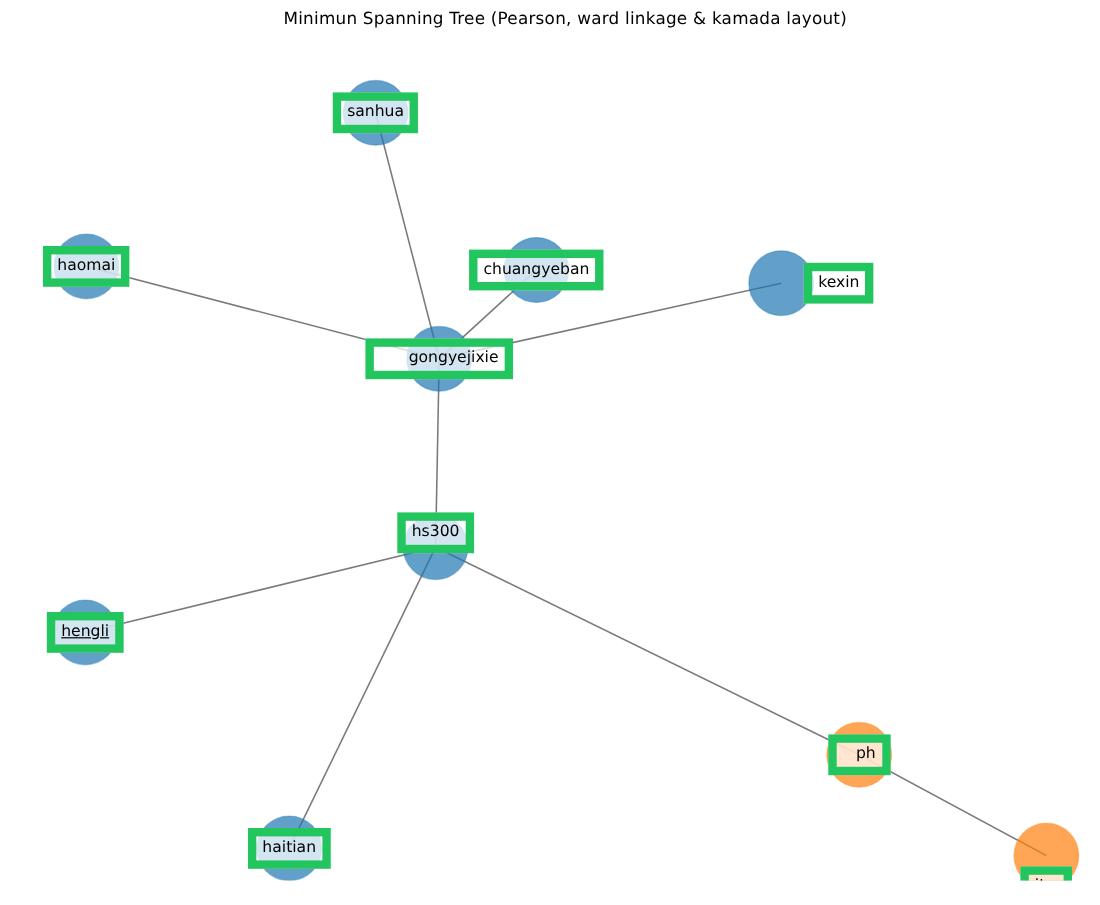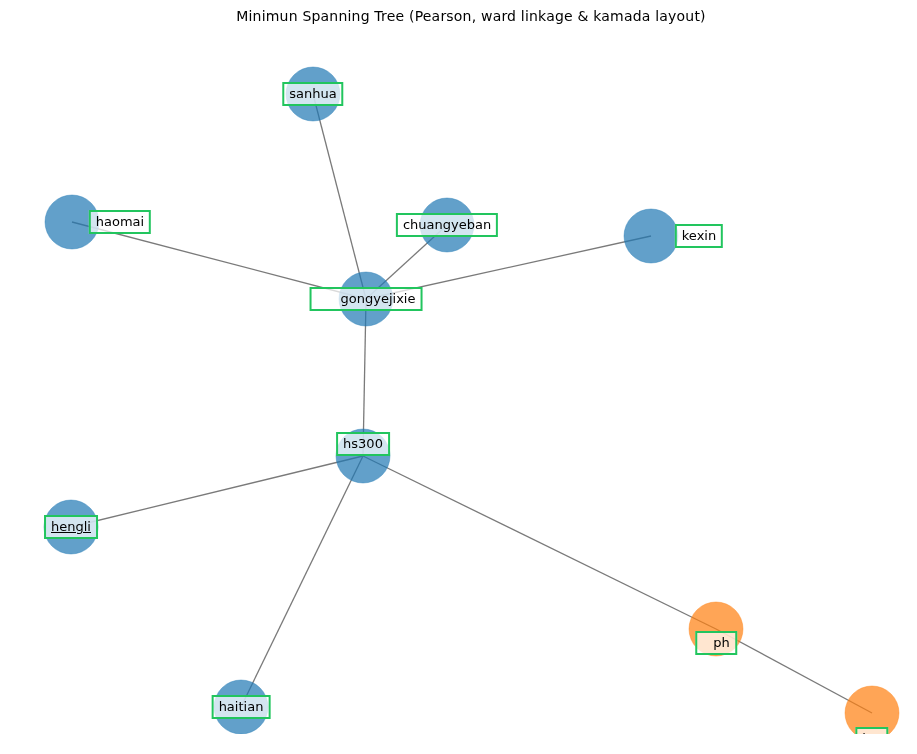--- a/index.html
+++ b/index.html
@@ -27,21 +27,21 @@
   }
   #graph-svg {
     position: absolute;
     top: 0;
     left: 0;
   }
   .node-label {
     position: absolute;
     transform: translate(-50%, -50%);
     background: rgba(255, 255, 255, 0.72);
-    border: 2px solid #22c55e;
+    border: 7px solid #22c55e;
     padding: 2px 5px 3px 5px;
     font-size: 13px;
     line-height: 15px;
     color: #000000;
     white-space: nowrap;
   }
 </style>
 </head>
 <body>
 
@@ -65,23 +65,23 @@
       <circle cx="366" cy="299" r="27" fill="#1f77b4" fill-opacity="0.7" stroke="#1f77b4" stroke-opacity="0.4" stroke-width="1"></circle>
       <circle cx="363" cy="456" r="27" fill="#1f77b4" fill-opacity="0.7" stroke="#1f77b4" stroke-opacity="0.4" stroke-width="1"></circle>
       <circle cx="71" cy="527" r="27" fill="#1f77b4" fill-opacity="0.7" stroke="#1f77b4" stroke-opacity="0.4" stroke-width="1"></circle>
       <circle cx="241" cy="707" r="27" fill="#1f77b4" fill-opacity="0.7" stroke="#1f77b4" stroke-opacity="0.4" stroke-width="1"></circle>
       <circle cx="716" cy="629" r="27" fill="#ff7f0e" fill-opacity="0.7" stroke="#ff7f0e" stroke-opacity="0.4" stroke-width="1"></circle>
       <circle cx="872" cy="713" r="27" fill="#ff7f0e" fill-opacity="0.7" stroke="#ff7f0e" stroke-opacity="0.4" stroke-width="1"></circle>
     </svg>
 
   <div id="labels-layer">
       <div class="node-label" style="left: 313px; top: 94px;">sanhua</div>
-      <div class="node-label" style="left: 72px; top: 222px; margin-left: 48px;">haomai</div>
+      <div class="node-label" style="left: 72px; top: 222px;">haomai</div>
       <div class="node-label" style="left: 447px; top: 225px;">chuangyeban</div>
       <div class="node-label" style="left: 651px; top: 236px; margin-left: 48px;">kexin</div>
       <div class="node-label" style="left: 366px; top: 299px; padding-left: 29px;">gongyejixie</div>
       <div class="node-label" style="left: 363px; top: 444px;">hs300</div>
       <div class="node-label" style="left: 71px; top: 527px; text-decoration: underline;">hengli</div>
       <div class="node-label" style="left: 241px; top: 707px; text-align: center;">haitian</div>
-      <div class="node-label" style="left: 716px; top: 643px; padding-left: 16px;">ph</div>
+      <div class="node-label" style="left: 716px; top: 629px; padding-left: 16px;">ph</div>
       <div class="node-label" style="left: 872px; top: 739px; text-align: right;">itw</div>
     </div>
 </div>
 
 </body></html>

